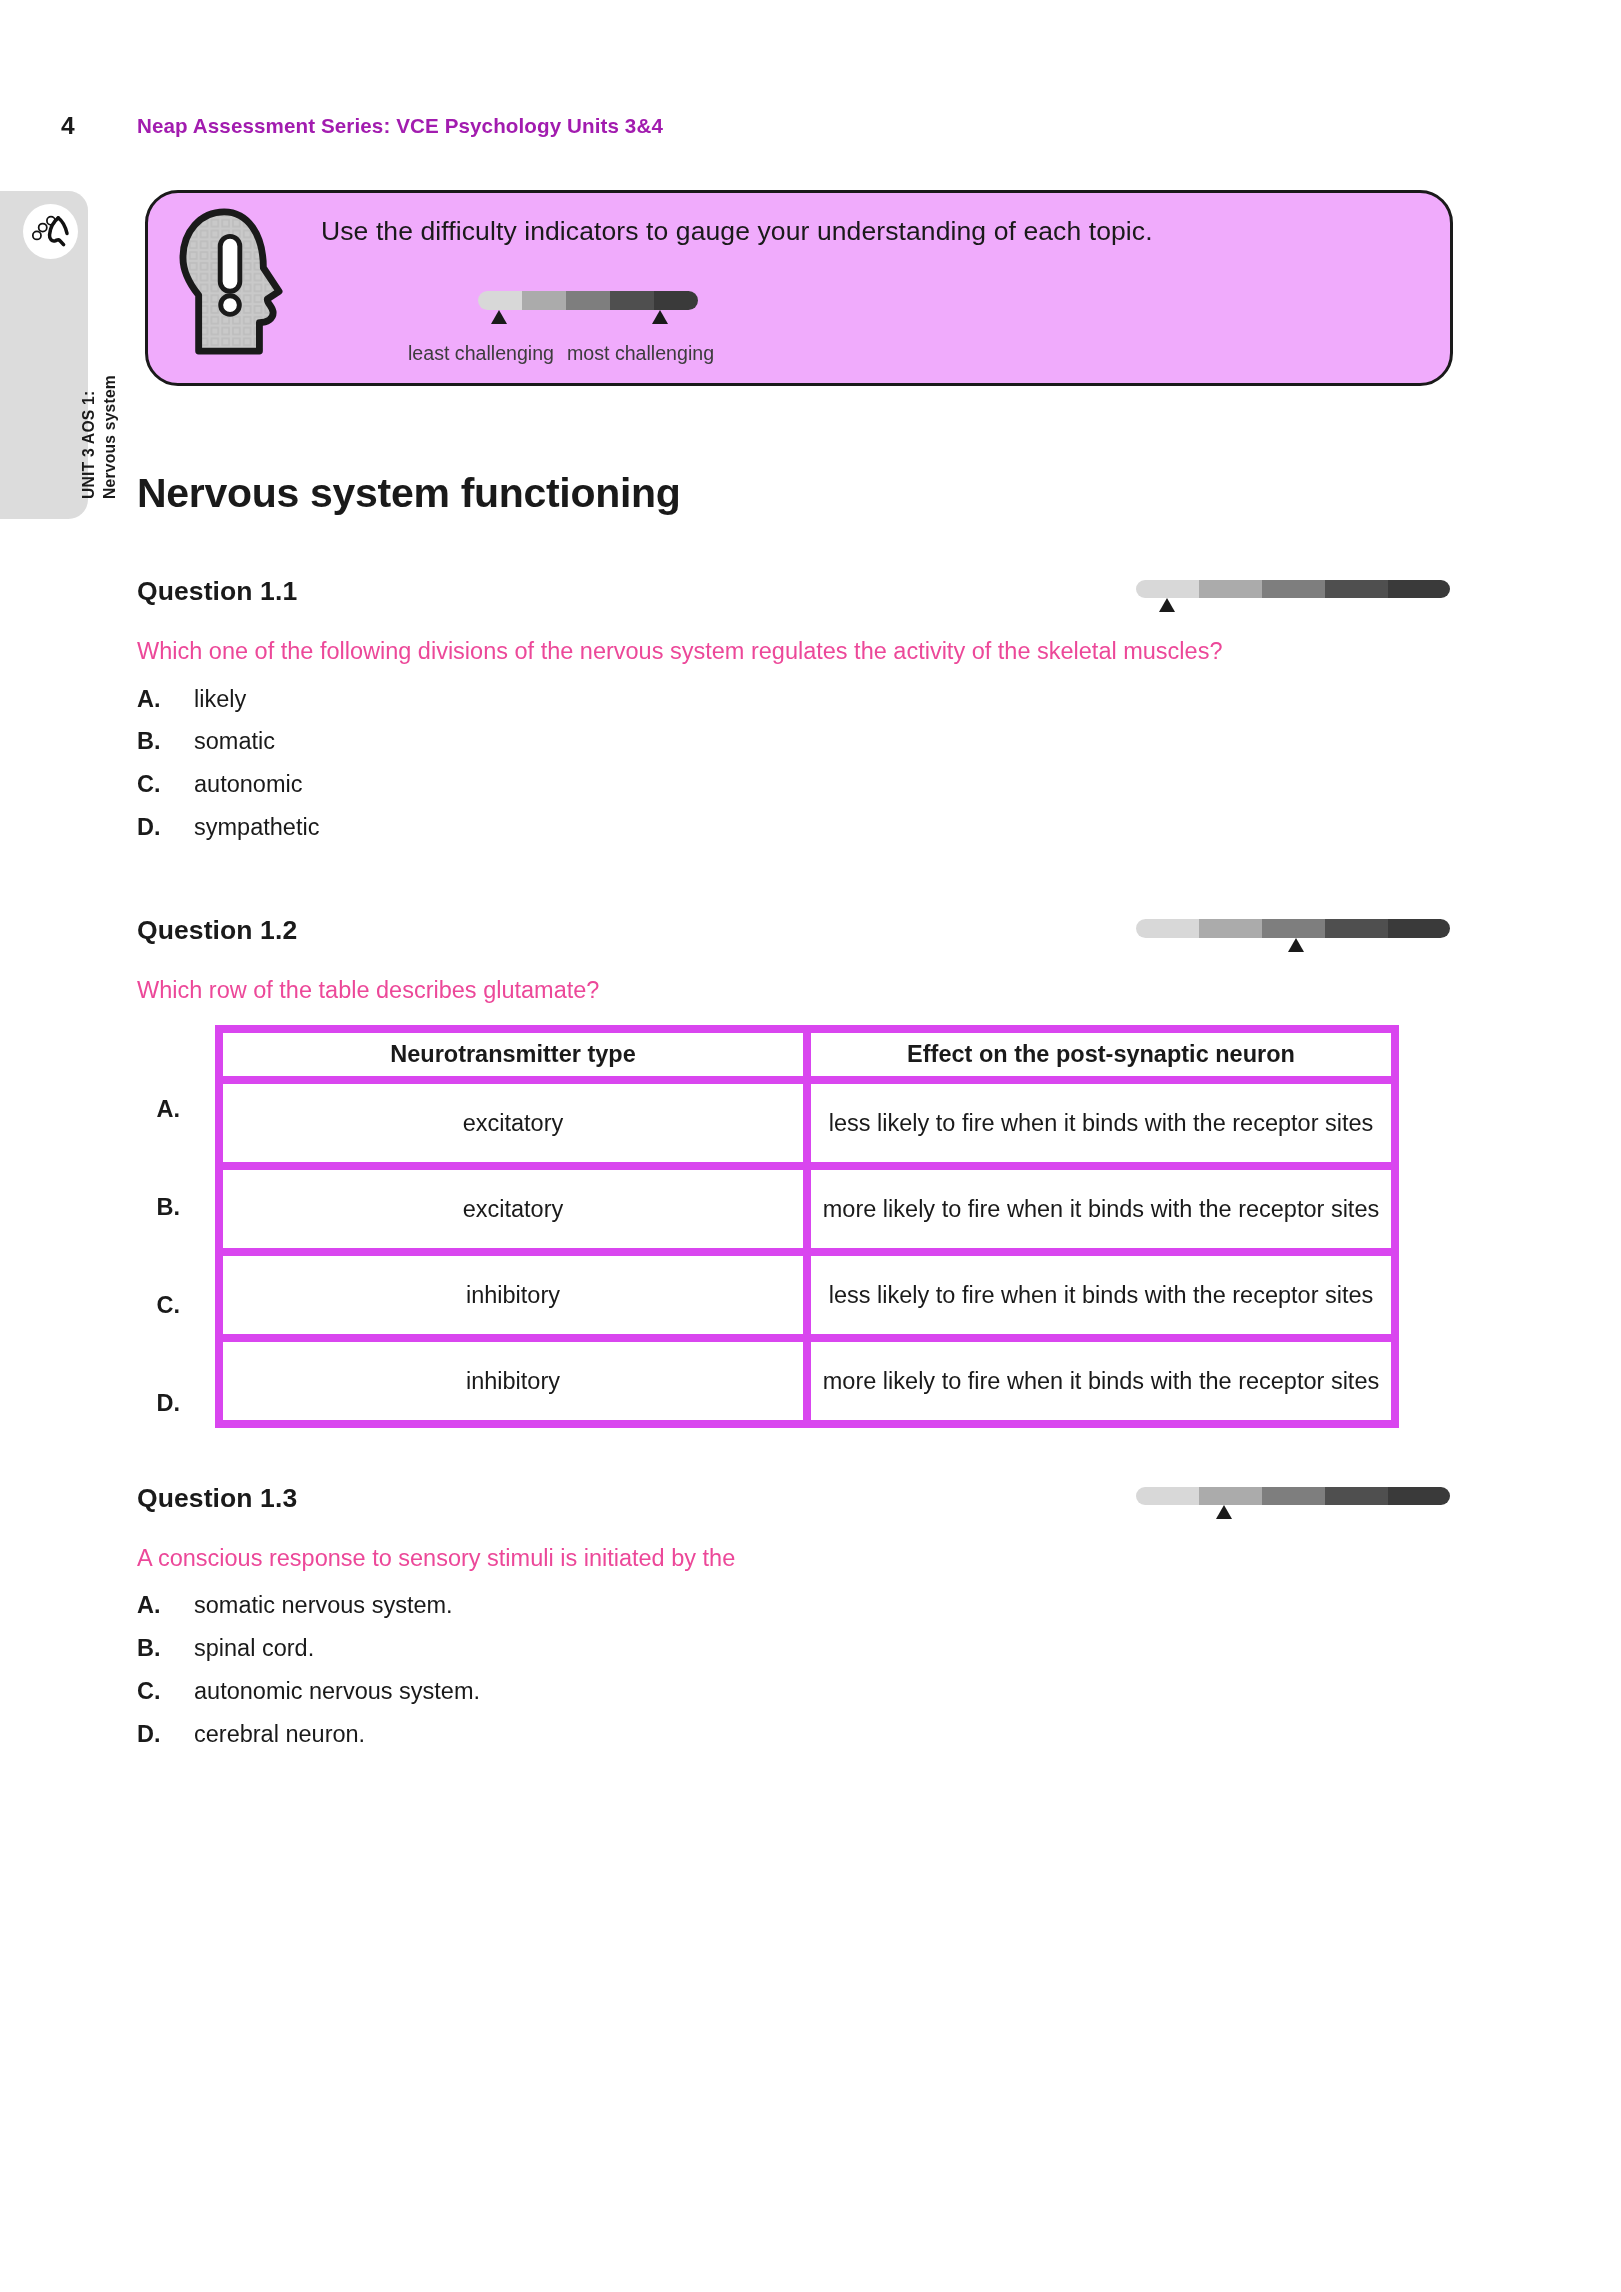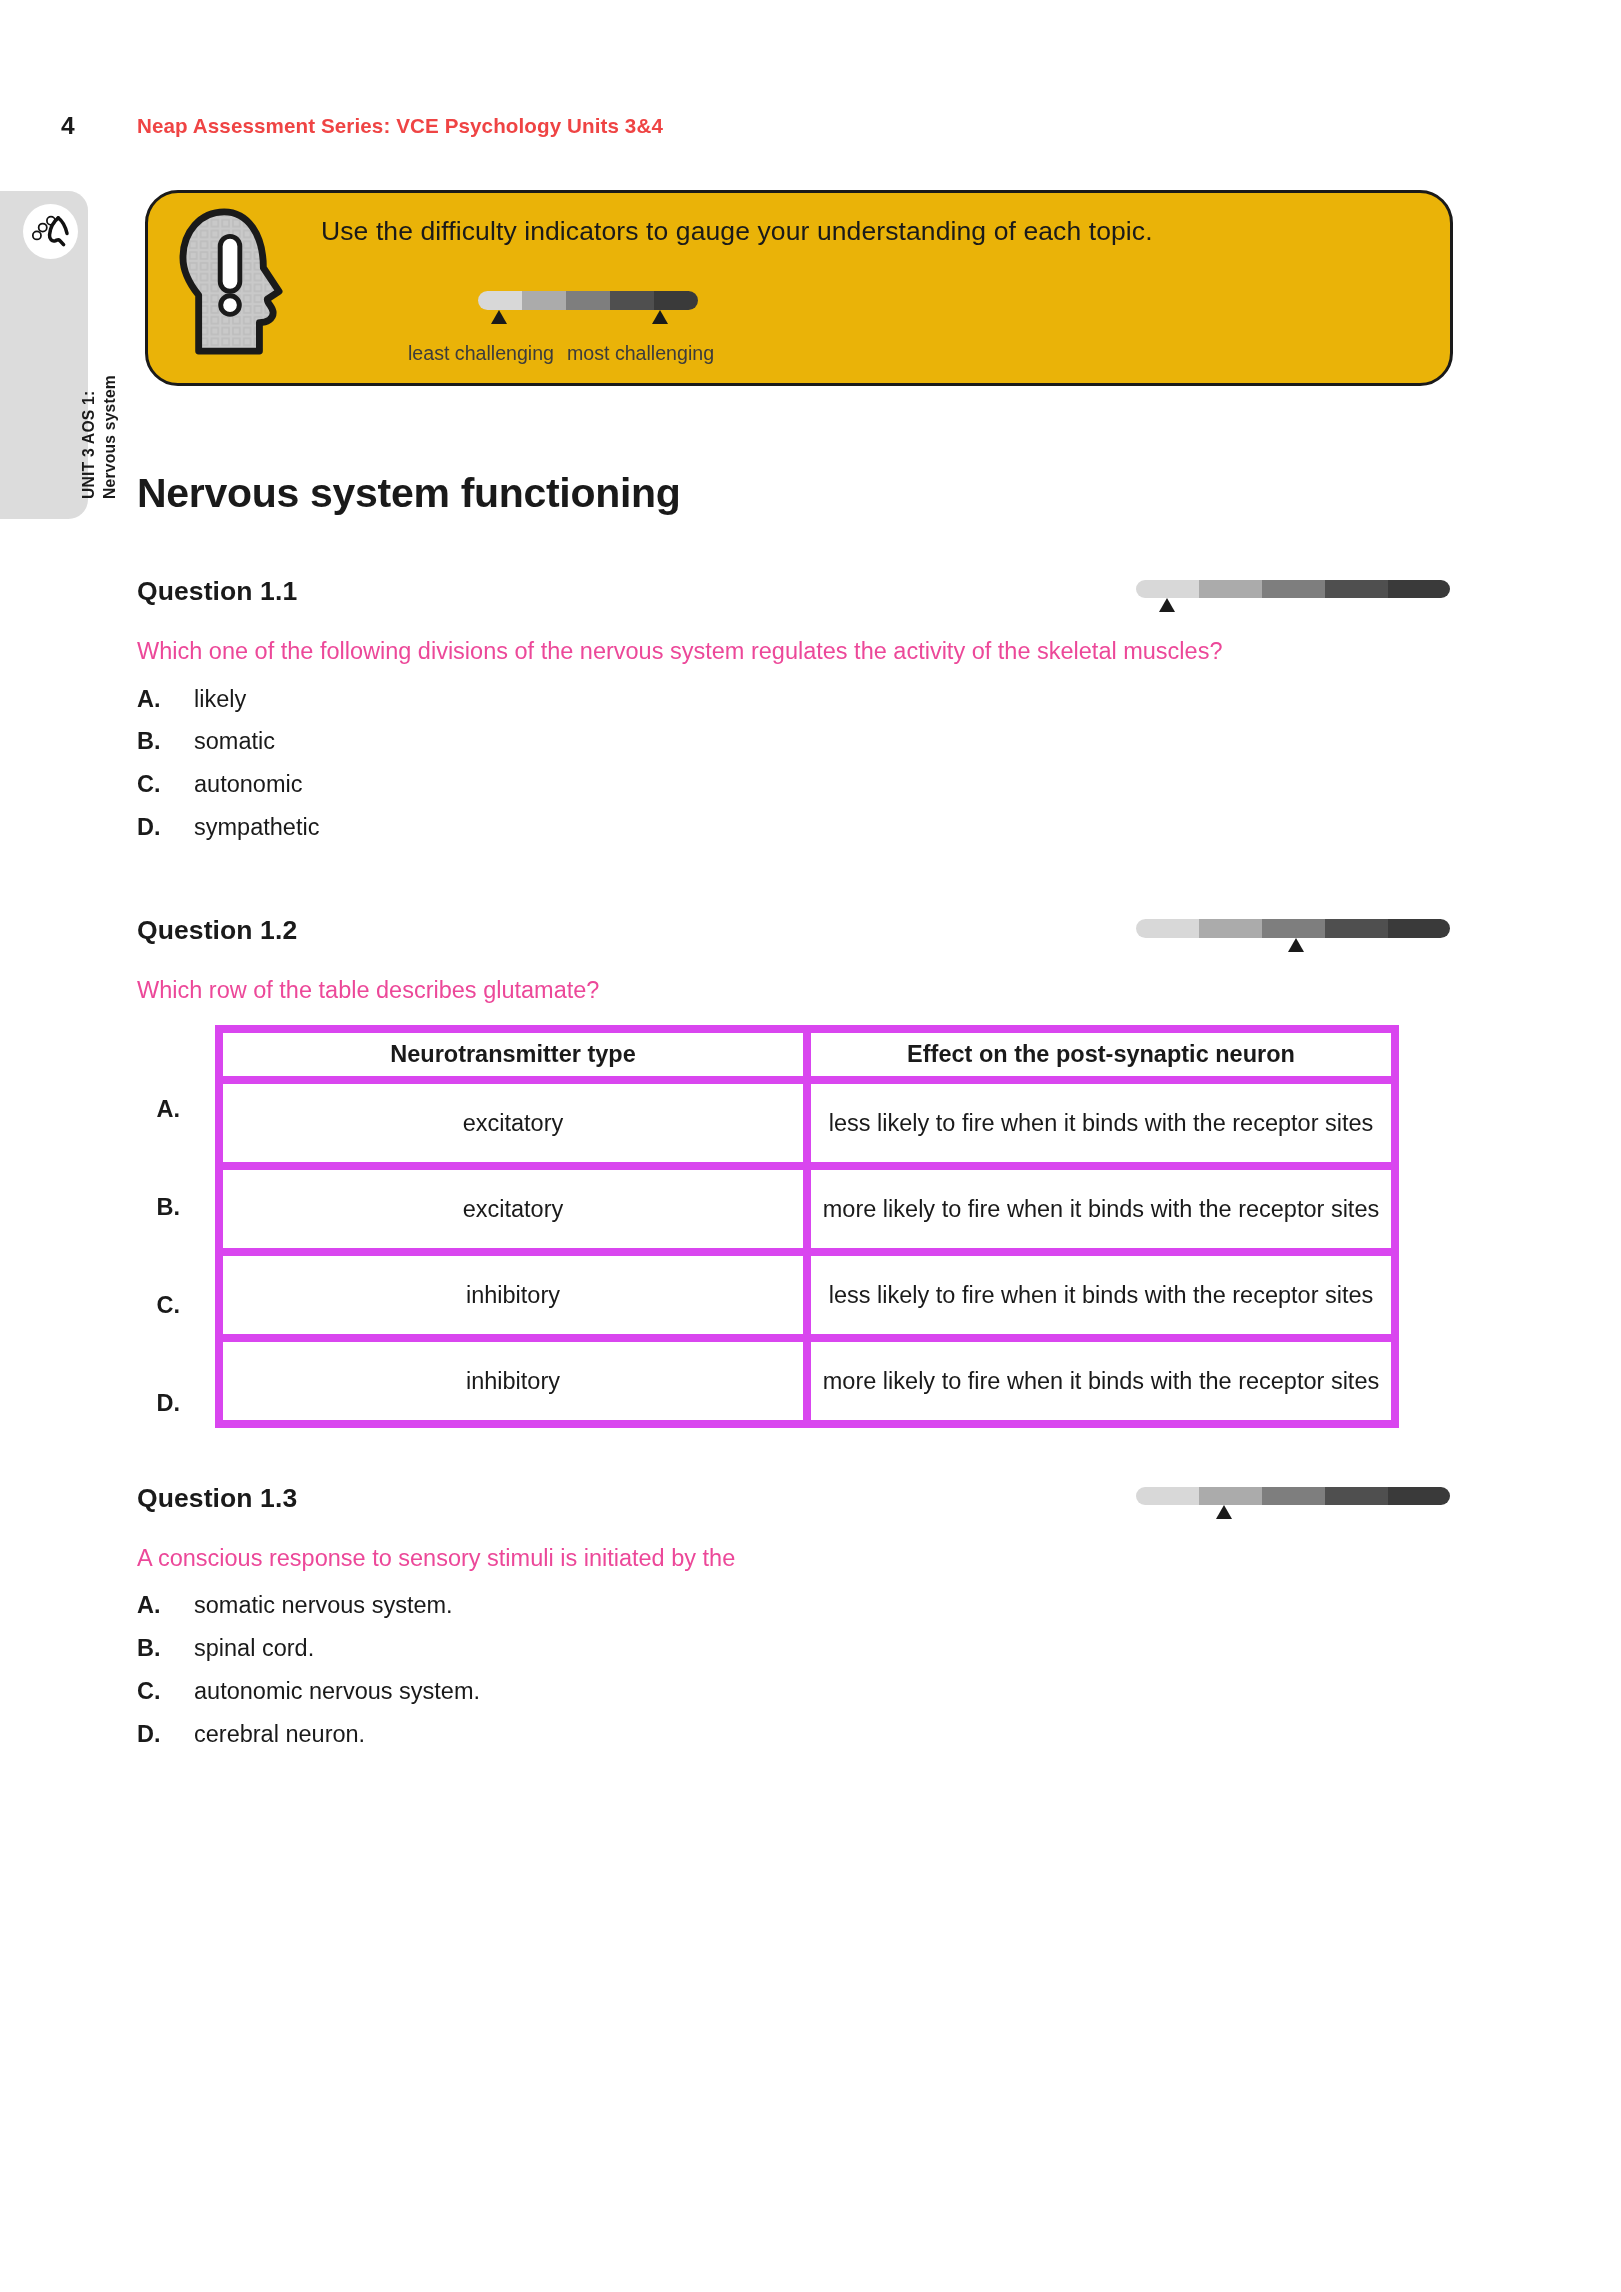--- a/index.html
+++ b/index.html
@@ -33,21 +33,21 @@
     font-size: 24.5px;
     font-weight: bold;
     color: #1a1a1a;
     letter-spacing: 0.2px;
   }
   .header-title {
     position: absolute;
     left: 137px;
     font-size: 20.6px;
     font-weight: bold;
-    color: #ef4444;
+    color: #a21caf;
     letter-spacing: 0.1px;
     white-space: nowrap;
   }
 
   
   .side-tab {
     position: absolute;
     left: -37px;
     top: 191px;
     width: 125px;
@@ -90,21 +90,21 @@
 
   
   .info-box {
     position: absolute;
     left: 145px;
     top: 190px;
     width: 1308px;
     height: 196px;
     border: 3.9px solid #1a1a1a;
     border-radius: 33px;
-    background: #eab308;
+    background: #f0abfc;
   }
   .info-head-icon {
     position: absolute;
     left: 29px;
     top: 13.7px;
     width: 108px;
     height: 149px;
   }
   .info-text {
     position: absolute;

